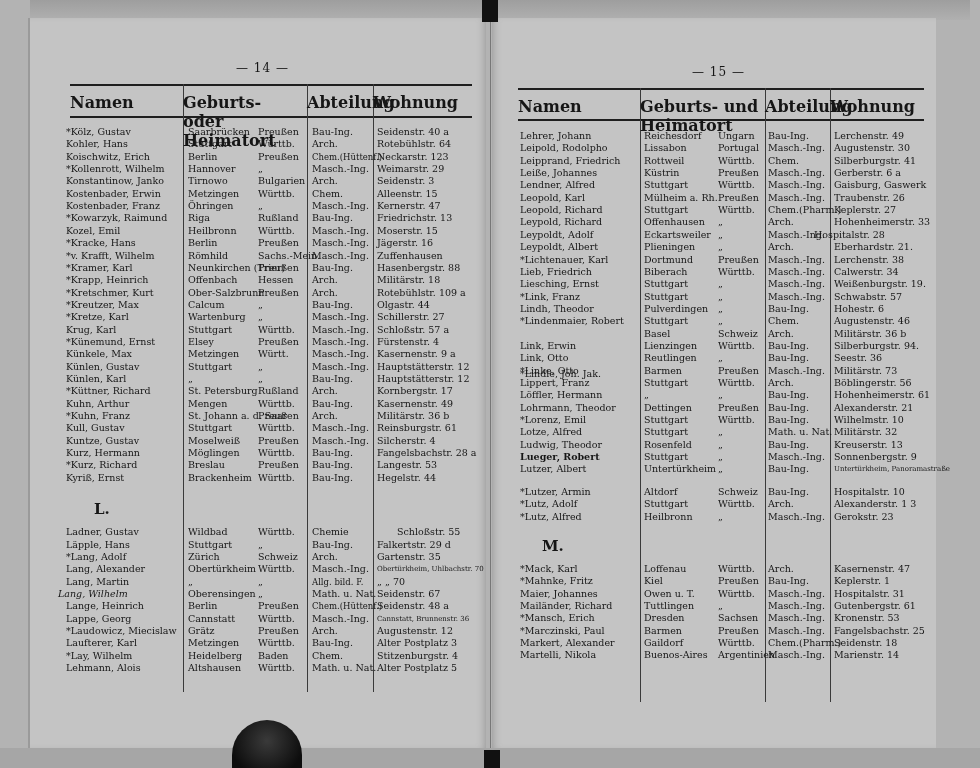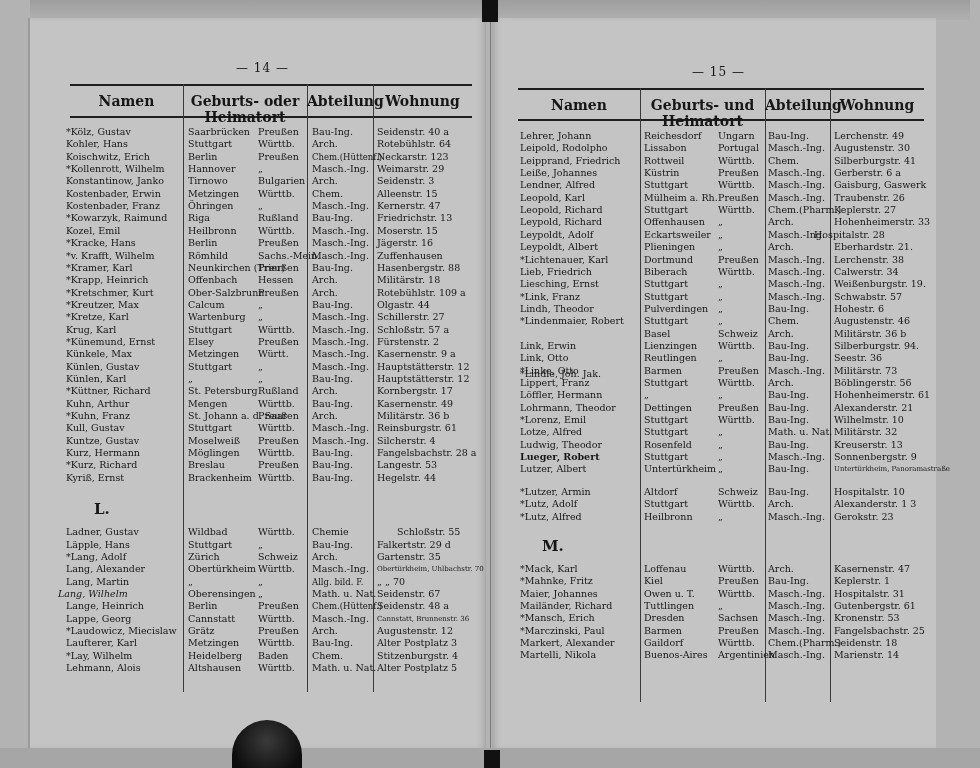--- a/index.html
+++ b/index.html
@@ -21,21 +21,21 @@
   .gutter-top { position: absolute; left: 482px; top: 0; width: 16px; height: 22px; background: #111; }
   .gutter-bottom { position: absolute; left: 484px; top: 750px; width: 16px; height: 18px; background: #111; }
   .gutter-line { position: absolute; left: 490px; top: 22px; width: 1px; height: 728px; background: #777; }
   .thumb { position: absolute; left: 232px; top: 720px; width: 70px; height: 60px; border-radius: 35px 35px 0 0; background: radial-gradient(circle at 50% 35%, #3a3a3a, #0d0d0d 70%); }
   .bottom-strip { position: absolute; left: 0; top: 748px; width: 980px; height: 20px; background: #a6a6a6; }
 
   .page-number { position: absolute; font-size: 12px; letter-spacing: 1px; }
   .rule-thick { position: absolute; height: 2px; background: #1e1e1e; }
   .col-line { position: absolute; width: 1px; background: #3a3a3a; }
 
-  .hdr { position: absolute; font-size: 14px; text-align: center; font-weight: bold; }
+  .hdr { position: absolute; font-size: 16px; font-weight: bold; }
   .row { position: absolute; font-size: 9.5px; white-space: nowrap; line-height: 12px; }
   .c { position: absolute; white-space: nowrap; }
   .small { font-size: 7px; }
   .letter-head { position: absolute; font-size: 15px; font-weight: bold; }
 </style>
 </head>
 <body>
 
 <div class="scan-bg"></div>
 <div class="top-shadow"></div>
@@ -171,21 +171,21 @@
         <span class="c" style="left: 158px;">Stuttgart</span>
         <span class="c" style="left: 228px;">Württb.</span>
         <span class="c" style="left: 282px;">Masch.-Ing.</span>
         <span class="c" style="left: 347px;">Schloßstr. 57 a</span>
       </div>
       <div class="row" style="left: 0px; top: 317.95px; width: 100%;">
         <span class="c" style="left: 36px;">*Künemund, Ernst</span>
         <span class="c" style="left: 158px;">Elsey</span>
         <span class="c" style="left: 228px;">Preußen</span>
         <span class="c" style="left: 282px;">Masch.-Ing.</span>
-        <span class="c" style="left: 347px;">Fürstenstr. 2</span>
+        <span class="c" style="left: 347px;">Fürstenstr. 4</span>
       </div>
       <div class="row" style="left: 0px; top: 330.3px; width: 100%;">
         <span class="c" style="left: 36px;">Künkele, Max</span>
         <span class="c" style="left: 158px;">Metzingen</span>
         <span class="c" style="left: 228px;">Württ.</span>
         <span class="c" style="left: 282px;">Masch.-Ing.</span>
         <span class="c" style="left: 347px;">Kasernenstr. 9 a</span>
       </div>
       <div class="row" style="left: 0px; top: 342.65px; width: 100%;">
         <span class="c" style="left: 36px;">Künlen, Gustav</span>

